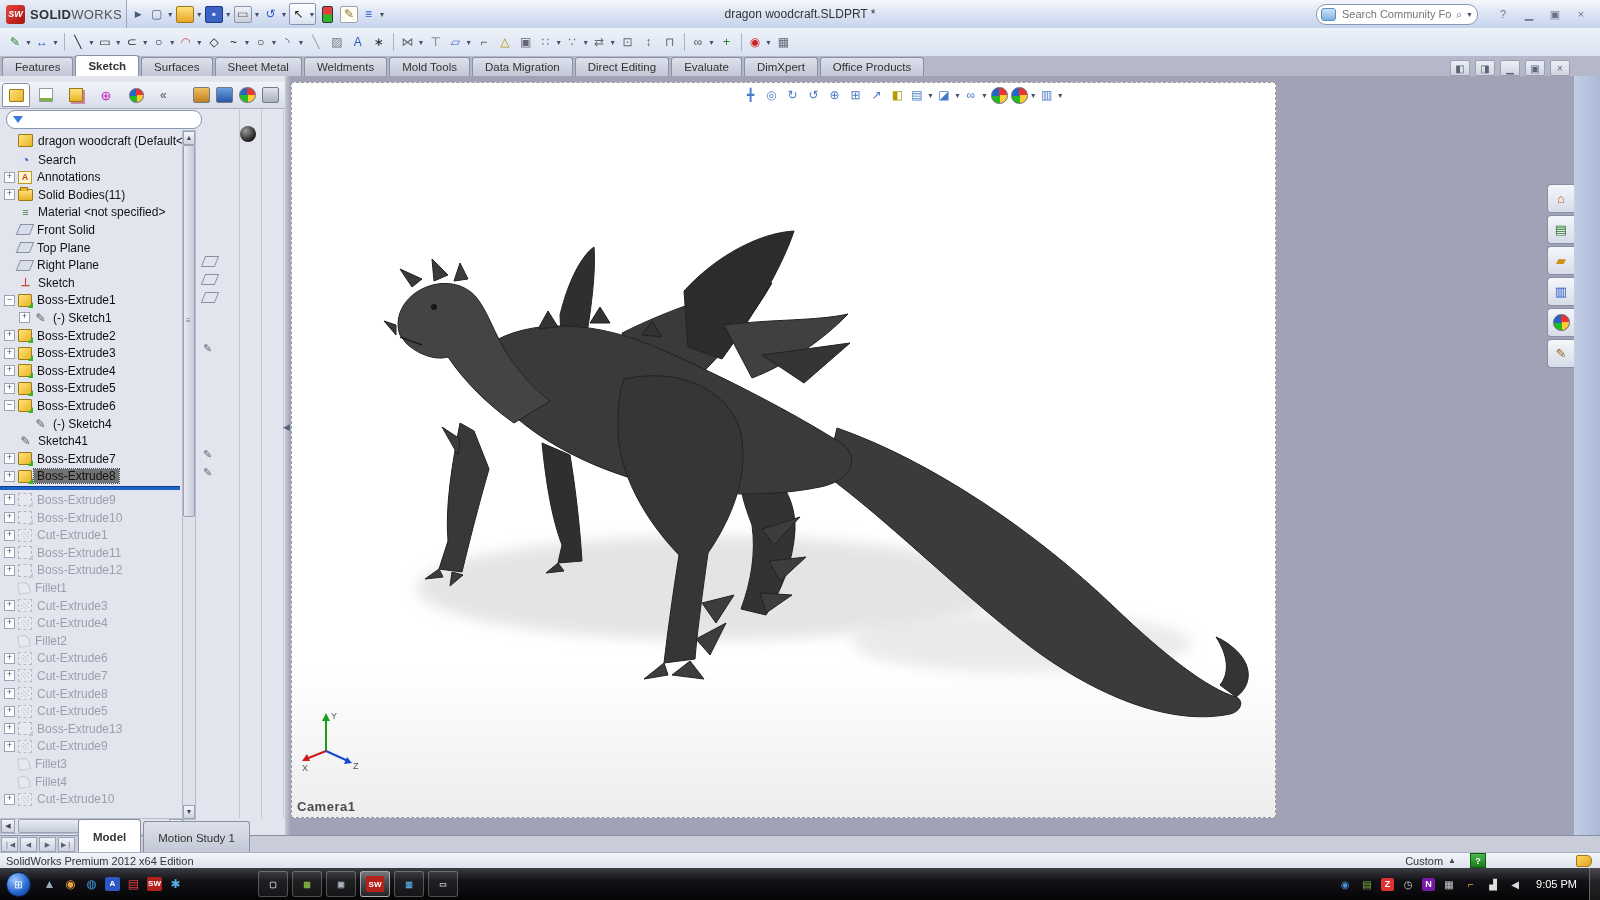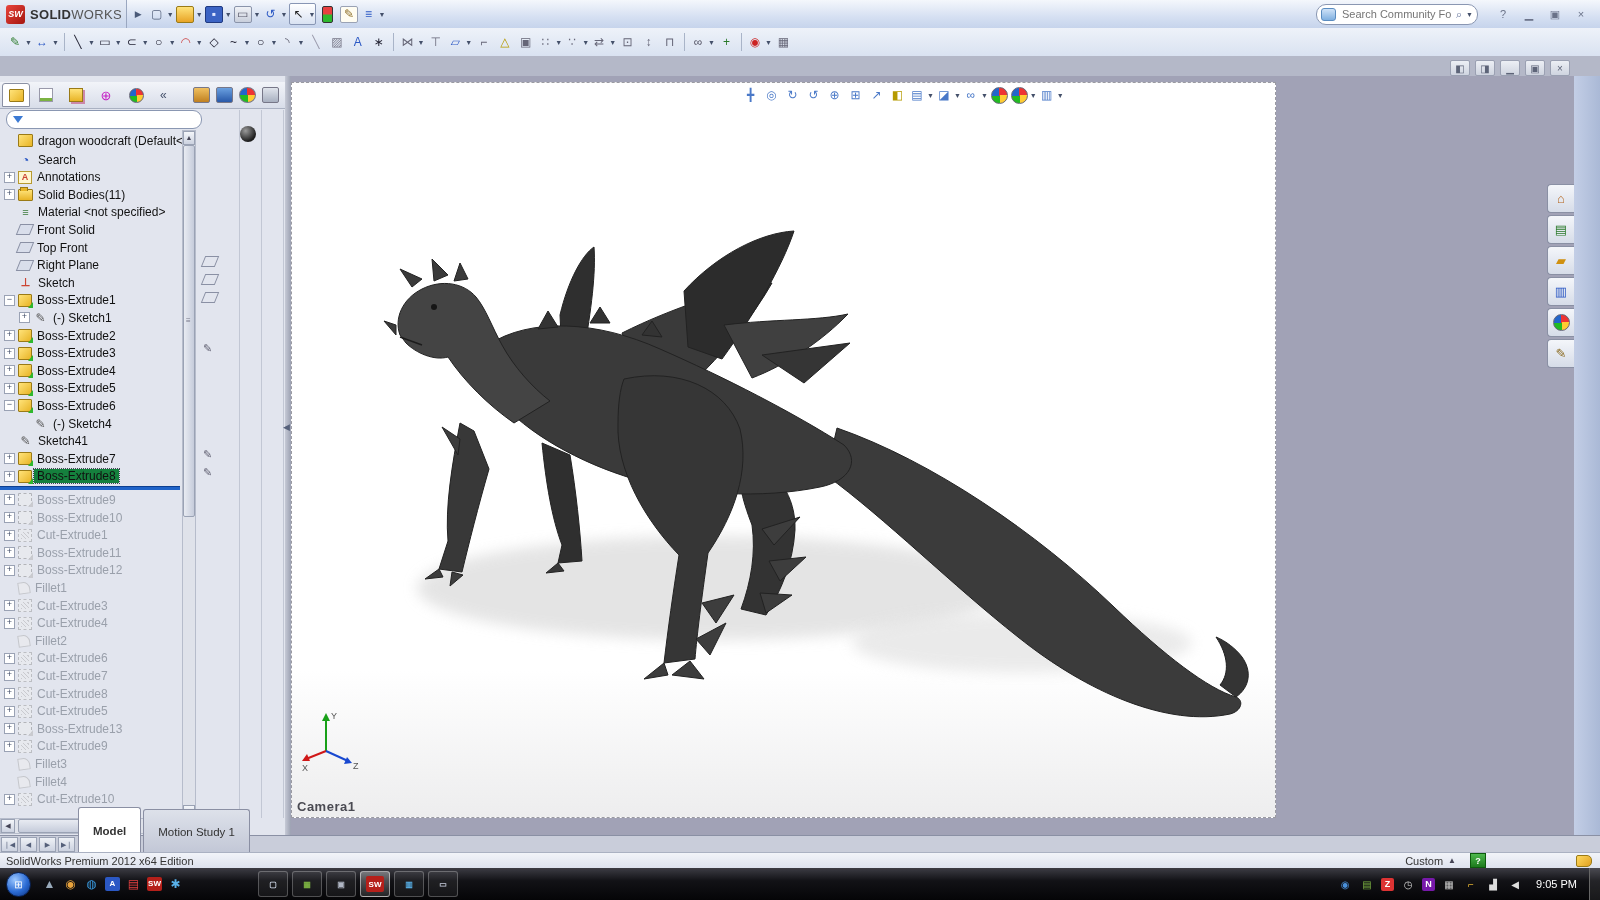--- a/index.html
+++ b/index.html
@@ -68,21 +68,21 @@
     border-top:7px solid #3b7ad4;margin-right:4px}
   .filterbox input{border:0;outline:0;flex:1;font-size:11px;background:transparent;font-family:"Liberation Sans",sans-serif;min-width:0}
   .tree{position:absolute;left:0;top:54px;width:182px;height:688px;overflow:hidden}
   .trow{position:absolute;left:0;height:17px;display:flex;align-items:center;white-space:nowrap;width:100%}
   .texp{width:9px;height:9px;border:1px solid #9aa2b4;background:#fff;color:#44506a;
     font-size:9px;line-height:7px;text-align:center;margin:0 3px 0 4px;flex:none}
   .texp.none{visibility:hidden}
   .tlabel{font-size:12px;color:#111;padding:0 3px}
   .grayed .tlabel{color:#9aa0ab}
   .grayed .ic{opacity:.45;filter:grayscale(1)}
-  .sel .tlabel{outline:1px dotted #445;background:#15803d}
+  .sel .tlabel{outline:1px dotted #445;background:#737373}
   .ind1{padding-left:15px}
   .ic{width:15px;height:13px;flex:none;margin-right:2px;display:inline-flex;align-items:center;justify-content:center;font-size:11px}
   .i-part{background:linear-gradient(135deg,#ffe37a,#e8b426);border:1px solid #9a7a16;width:13px;height:11px;border-radius:1px}
   .i-sensors{color:#2b58c4;font-size:12px}
   .i-annot{border:1px solid #b89a30;background:#fff7d0;color:#c43;font-size:9px;font-weight:bold;width:12px;height:11px}
   .i-solid{background:linear-gradient(#ffe37a,#e8b426);border:1px solid #9a7a16;width:13px;height:10px;border-radius:1px;position:relative}
   .i-solid::before{content:"";position:absolute;left:1px;top:-3px;width:6px;height:3px;background:#e8b426;border:1px solid #9a7a16;border-bottom:0}
   .i-material{color:#3a7a3a;font-size:11px;font-weight:bold}
   .i-plane{width:12px;height:9px;border:1px solid #8a90a4;transform:skewX(-22deg);background:rgba(200,210,230,.35)}
   .i-origin{color:#c43;font-weight:bold;font-size:11px}
@@ -129,21 +129,21 @@
   .taskpane{position:absolute;right:26px;top:0;width:30px;height:759px}
   .tp-tab{position:absolute;right:0;width:26px;height:27px;border:1px solid #8a90a4;border-right:0;
     border-radius:4px 0 0 4px;background:linear-gradient(#f4f6fa,#d6dce8);
     display:flex;align-items:center;justify-content:center;font-size:13px}
   .rframe{position:absolute;right:0;top:0;width:26px;height:759px;background:linear-gradient(90deg,#c3cee6,#aab9d6)}
   
   .modeltabs{position:absolute;left:0;top:835px;width:1600px;height:17px;background:#c9cdda;
     border-top:1px solid #8a90a4;display:flex;align-items:flex-end}
   .nav{width:15px;height:13px;margin:0 1px 1px 1px;background:linear-gradient(#eef1f6,#ccd2e0);
     border:1px solid #9aa2b4;color:#55607a;font-size:7px;display:flex;align-items:center;justify-content:center}
-  .mtab{height:15px;padding:14px 14px;display:flex;align-items:center;font-size:11.5px;
+  .mtab{height:15px;padding:8px 14px;display:flex;align-items:center;font-size:11.5px;
     background:linear-gradient(#dde1ea,#c2c7d6);border:1px solid #8a8fa3;border-bottom:0;margin-left:2px;
     border-radius:3px 3px 0 0;color:#333}
   .mtab.active{background:#fff;font-weight:bold;height:17px}
   
   .statusbar{position:absolute;left:0;top:852px;width:1600px;height:16px;
     background:linear-gradient(#f2f4f9,#dde2ee);border-top:1px solid #aab1c2;
     display:flex;align-items:center;font-size:11px;color:#333;padding:0 6px;box-sizing:border-box}
   .sb-right{margin-left:auto;display:flex;align-items:center}
   .helpbox{width:14px;height:13px;background:linear-gradient(#4db84d,#1d7a1d);color:#fff;border:1px solid #0c5a0c;
     font-size:9px;font-weight:bold;display:flex;align-items:center;justify-content:center;margin:0 90px 0 14px}
@@ -203,20 +203,21 @@
         <span class="bx" style="background: linear-gradient(rgb(232, 64, 64) 0px, rgb(232, 64, 64) 45%, rgb(46, 184, 46) 55%, rgb(46, 184, 46) 100%); border: 1px solid rgb(51, 51, 51); width: 9px;"></span>
       </span>
       <span class="tico">
         <span class="bx" style="color: rgb(138, 106, 32); background: rgb(255, 253, 242); border: 1px solid rgb(154, 162, 180);">✎</span>
       </span>
       <span class="tico">
         <span class="bx" style="color: rgb(43, 88, 196);">≡</span>
         <span class="dd">▼</span>
       </span>
     </div>
+  <div class="doc-title">dragon woodcraft.SLDPRT *</div>
   <div class="tb-right">
     <div class="searchbox">
       <span class="bubble"></span>
       <input placeholder="Search Community Forum" style="">
       <span class="mag">⌕</span>
       <span class="dd">▼</span>
     </div>
     <span class="wbtn">?</span>
     <span class="wbtn">▁</span>
     <span class="wbtn">▣</span>
@@ -335,20 +336,33 @@
     <span class="tico">
       <span class="bx" style="color: rgb(204, 34, 34);">◉</span>
       <span class="dd">▼</span>
     </span>
     <span class="tico">
       <span class="bx" style="color: rgb(102, 102, 119);">▦</span>
     </span>
   </div>
 
 <div class="tabbar">
+  <div id="ribbon-tabs" style="display:flex;align-items:flex-end">
+      <div class="rtab">Features</div>
+      <div class="rtab active">Sketch</div>
+      <div class="rtab">Surfaces</div>
+      <div class="rtab">Sheet Metal</div>
+      <div class="rtab">Weldments</div>
+      <div class="rtab">Mold Tools</div>
+      <div class="rtab">Data Migration</div>
+      <div class="rtab">Direct Editing</div>
+      <div class="rtab">Evaluate</div>
+      <div class="rtab">DimXpert</div>
+      <div class="rtab">Office Products</div>
+    </div>
   <div class="childctl" id="child-controls">
       <div class="cbtn">◧</div>
       <div class="cbtn">◨</div>
       <div class="cbtn">▁</div>
       <div class="cbtn">▣</div>
       <div class="cbtn">×</div>
     </div>
 </div>
 
 <div class="workspace">
@@ -411,21 +425,21 @@
           <span class="tlabel">Material &lt;not specified&gt;</span>
         </div>
         <div class="trow" style="top: 91.4px;">
           <span class="texp none"></span>
           <span class="ic i-plane"></span>
           <span class="tlabel">Front Solid</span>
         </div>
         <div class="trow" style="top: 109px;">
           <span class="texp none"></span>
           <span class="ic i-plane"></span>
-          <span class="tlabel">Top Front</span>
+          <span class="tlabel">Top Plane</span>
         </div>
         <div class="trow" style="top: 126.6px;">
           <span class="texp none"></span>
           <span class="ic i-plane"></span>
           <span class="tlabel">Right Plane</span>
         </div>
         <div class="trow" style="top: 144.2px;">
           <span class="texp none"></span>
           <span class="ic i-origin">⊥</span>
           <span class="tlabel">Sketch</span>

